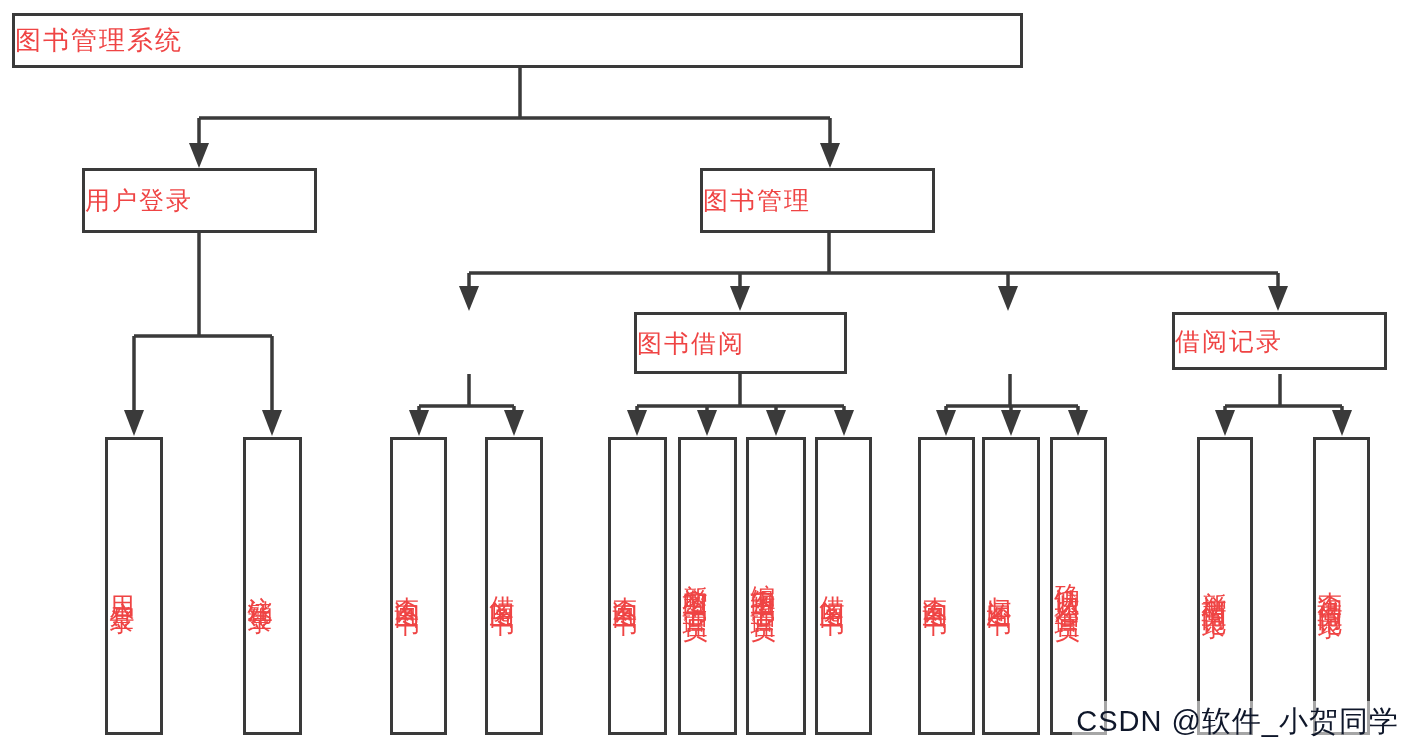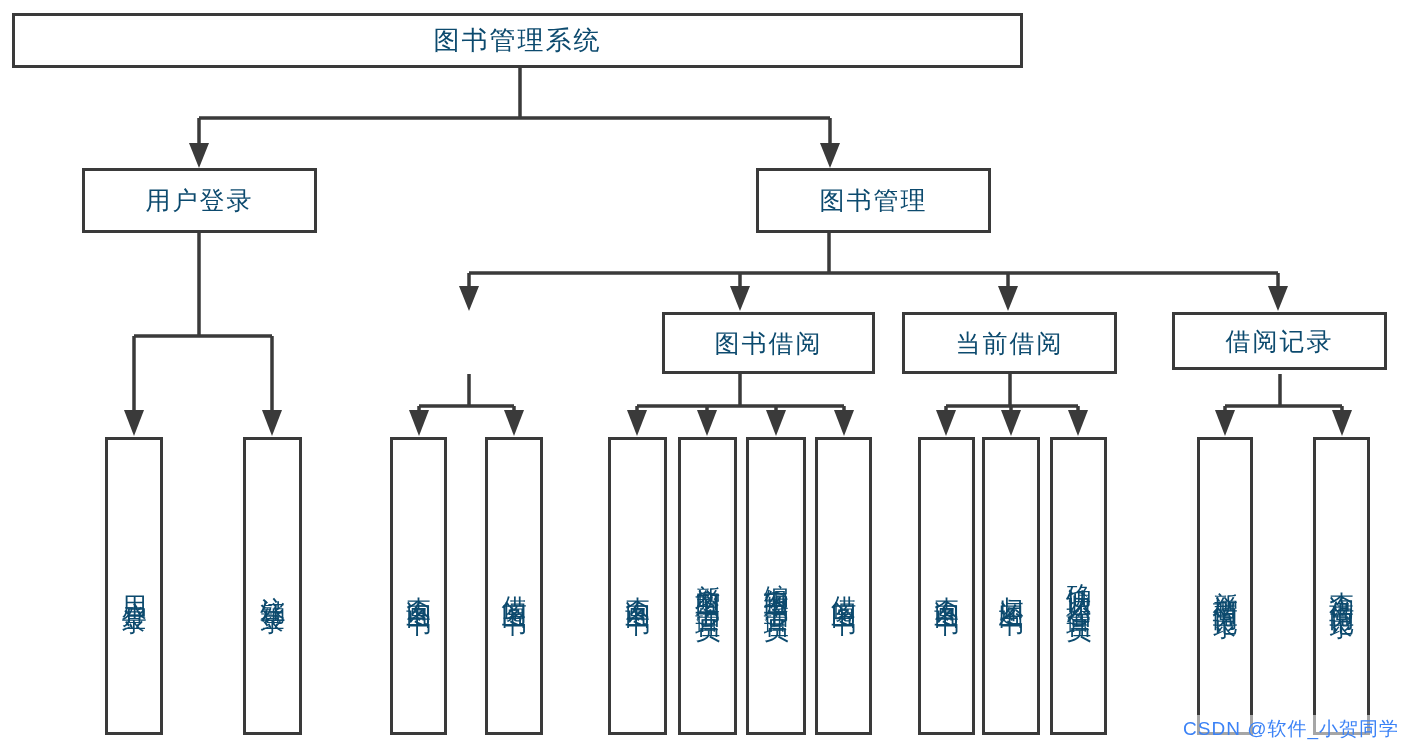--- a/index.html
+++ b/index.html
@@ -9,41 +9,41 @@
     background:#ffffff;
     font-family:"Liberation Sans","DejaVu Sans",sans-serif;
     overflow:hidden;
   }
   #connectors{position:absolute;left:0;top:0;width:1405px;height:747px;}
   .box{
     position:absolute;
     box-sizing:border-box;
     border:3px solid #3a3a3a;
     background:#ffffff;
-    display:flex;align-items:center;justify-content:center;
-    color:#0c4a6e;
+    display:flex;align-items:center;justify-content:flex-start;
+    color:#ef4444;
   }
   .hlabel{
     font-size:25px;
     letter-spacing:2px;
     white-space:nowrap;
   }
   .root .hlabel{font-size:26px;}
   .leaf .vlabel{
     writing-mode:vertical-rl;
     text-orientation:mixed;
     font-size:25px;
     letter-spacing:5px;
     line-height:1.1;
   }
   #watermark{
     position:absolute;
     right:2px;bottom:4px;
-    font-size:19px;
-    color:#3b82f6;
+    font-size:29px;
+    color:#0f172a;
     background:rgba(255,255,255,0.55);
     padding:1px 4px;
     letter-spacing:1px;
     white-space:nowrap;
     z-index:5;
   }
 </style>
 </head>
 <body>
 
@@ -104,29 +104,26 @@
       <polygon points="1332,410 1352,410 1342,436" fill="#3a3a3a" stroke="none"></polygon>
   </svg>
 
   <div class="box root" style="left:12px;top:13px;width:1011px;height:55px">
     <span class="hlabel">图书管理系统</span>
   </div>
 
   <div class="box" style="left:82px;top:168px;width:235px;height:65px">
     <span class="hlabel">用户登录</span>
   </div>
-  <div class="box" style="left:756px;top:168px;width:235px;height:65px">
+  <div class="box" style="left:700px;top:168px;width:235px;height:65px">
     <span class="hlabel">图书管理</span>
   </div>
 
-  <div class="box" style="left:662px;top:312px;width:213px;height:62px">
+  <div class="box" style="left:634px;top:312px;width:213px;height:62px">
     <span class="hlabel">图书借阅</span>
-  </div>
-  <div class="box" style="left:902px;top:312px;width:215px;height:62px">
-    <span class="hlabel">当前借阅</span>
   </div>
   <div class="box" style="left:1172px;top:312px;width:215px;height:58px">
     <span class="hlabel">借阅记录</span>
   </div>
 
   <div class="box leaf" style="left:105px;top:437px;width:58px;height:298px">
     <span class="vlabel">用户登录</span>
   </div>
   <div class="box leaf" style="left:243px;top:437px;width:59px;height:298px">
     <span class="vlabel">注销登录</span>

